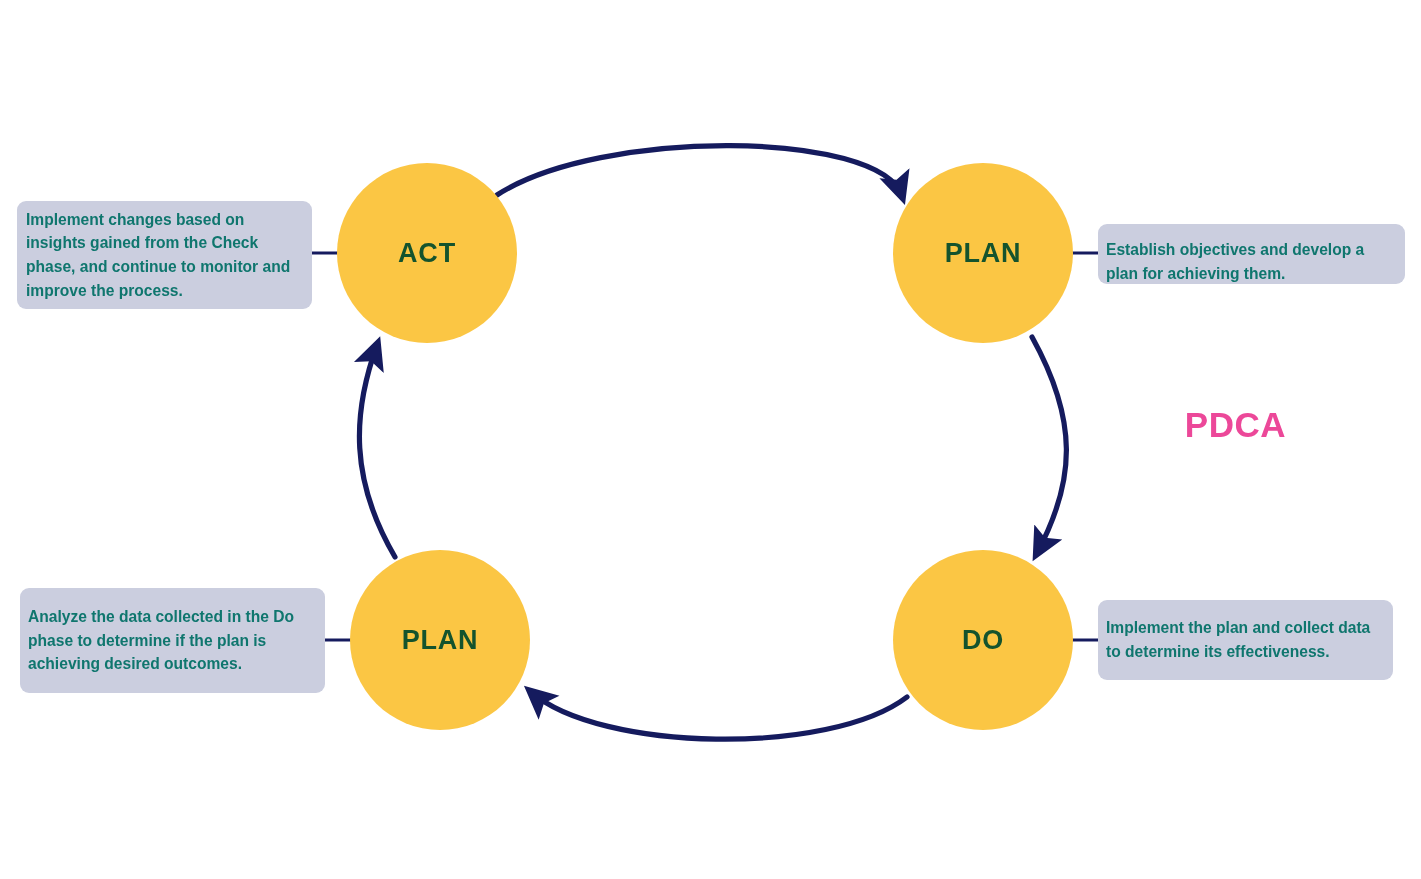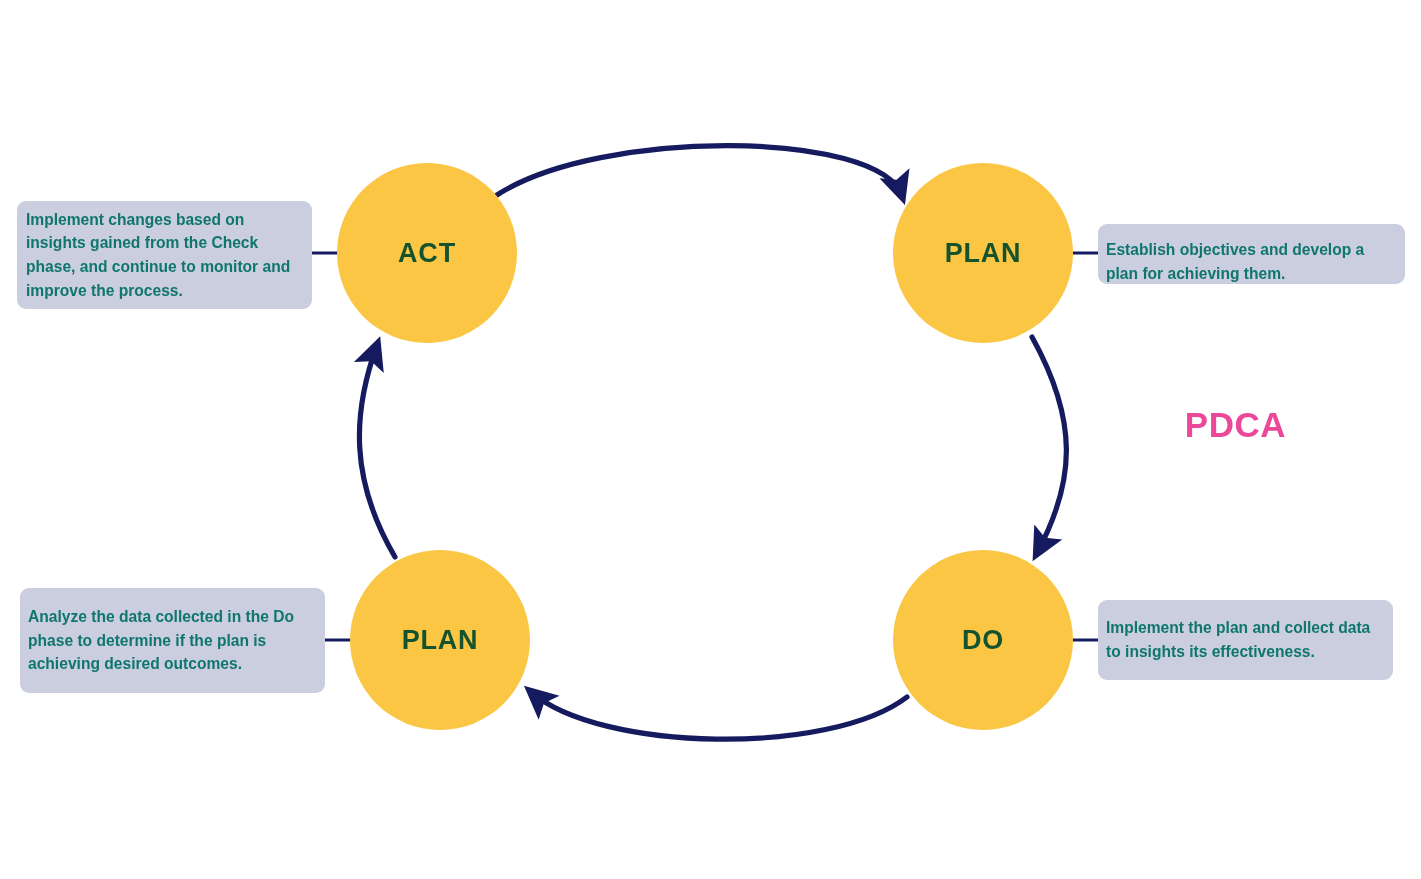--- a/index.html
+++ b/index.html
@@ -152,16 +152,16 @@
 
   <div class="callout" id="callout-plan">
     <span class="callout-text">Establish objectives and develop a plan for achieving them.</span>
   </div>
 
   <div class="callout" id="callout-check">
     <span class="callout-text">Analyze the data collected in the Do phase to determine if the plan is achieving desired outcomes.</span>
   </div>
 
   <div class="callout" id="callout-do">
-    <span class="callout-text">Implement the plan and collect data to insights its effectiveness.</span>
+    <span class="callout-text">Implement the plan and collect data to determine its effectiveness.</span>
   </div>
 
 </div>
 
 </body></html>

